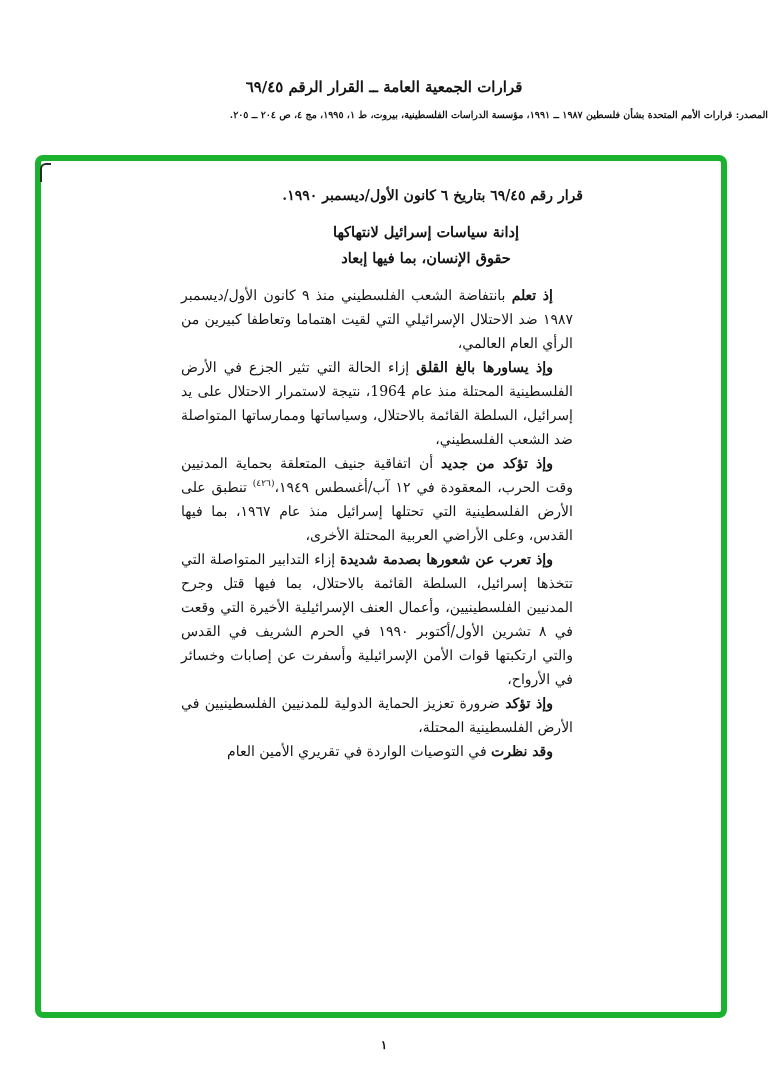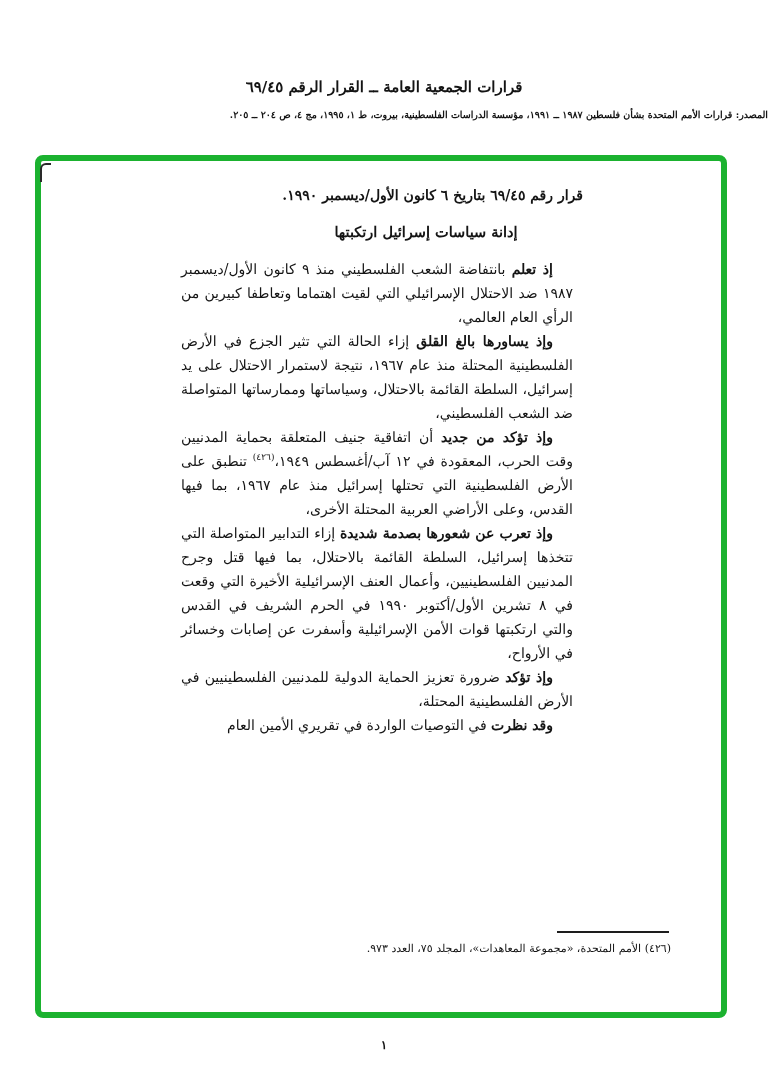--- a/index.html
+++ b/index.html
@@ -133,36 +133,31 @@
 
 <div class="doc-frame" style="border-color: rgb(27, 178, 47);">
 
   <span class="corner-mark"></span>
 
   <div class="doc-content">
 
     <div class="date-line">قرار رقم ٦٩/٤٥ بتاريخ ٦ كانون الأول/ديسمبر ١٩٩٠.</div>
 
     <div class="doc-title">
-      <div>إدانة سياسات إسرائيل ارتكبتها</div>
+      <div>إدانة سياسات إسرائيل لانتهاكها</div>
+      <div>حقوق الإنسان، بما فيها إبعاد</div>
     </div>
 
     <div>
         <p class="body-para"><span class="lead">إذ تعلم</span><span> بانتفاضة الشعب الفلسطيني منذ ٩ كانون الأول/ديسمبر ١٩٨٧ ضد الاحتلال الإسرائيلي التي لقيت اهتماما وتعاطفا كبيرين من الرأي العام العالمي،</span></p>
-        <p class="body-para"><span class="lead">وإذ يساورها بالغ القلق</span><span> إزاء الحالة التي تثير الجزع في الأرض الفلسطينية المحتلة منذ عام ١٩٦٧، نتيجة لاستمرار الاحتلال على يد إسرائيل، السلطة القائمة بالاحتلال، وسياساتها وممارساتها المتواصلة ضد الشعب الفلسطيني،</span></p>
+        <p class="body-para"><span class="lead">وإذ يساورها بالغ القلق</span><span> إزاء الحالة التي تثير الجزع في الأرض الفلسطينية المحتلة منذ عام 1964، نتيجة لاستمرار الاحتلال على يد إسرائيل، السلطة القائمة بالاحتلال، وسياساتها وممارساتها المتواصلة ضد الشعب الفلسطيني،</span></p>
         <p class="body-para"><span class="lead">وإذ تؤكد من جديد</span><span> أن اتفاقية جنيف المتعلقة بحماية المدنيين وقت الحرب، المعقودة في ١٢ آب/أغسطس ١٩٤٩،</span><sup>(٤٢٦)</sup><span> تنطبق على الأرض الفلسطينية التي تحتلها إسرائيل منذ عام ١٩٦٧، بما فيها القدس، وعلى الأراضي العربية المحتلة الأخرى،</span></p>
         <p class="body-para"><span class="lead">وإذ تعرب عن شعورها بصدمة شديدة</span><span> إزاء التدابير المتواصلة التي تتخذها إسرائيل، السلطة القائمة بالاحتلال، بما فيها قتل وجرح المدنيين الفلسطينيين، وأعمال العنف الإسرائيلية الأخيرة التي وقعت في ٨ تشرين الأول/أكتوبر ١٩٩٠ في الحرم الشريف في القدس والتي ارتكبتها قوات الأمن الإسرائيلية وأسفرت عن إصابات وخسائر في الأرواح،</span></p>
         <p class="body-para"><span class="lead">وإذ تؤكد</span><span> ضرورة تعزيز الحماية الدولية للمدنيين الفلسطينيين في الأرض الفلسطينية المحتلة،</span></p>
         <p class="body-para"><span class="lead">وقد نظرت</span><span> في التوصيات الواردة في تقريري الأمين العام</span></p>
       </div>
 
   </div>
 
-  <div class="footnote">
-    <div class="footnote-rule"></div>
-    <div class="footnote-text">
-      <span>(٤٢٦)</span><span> الأمم المتحدة، «مجموعة المعاهدات»، المجلد ٧٥، العدد ٩٧٣.</span>
-    </div>
-  </div>
 
 </div>
 
 <div class="page-number">١</div>
 
 </body></html>

